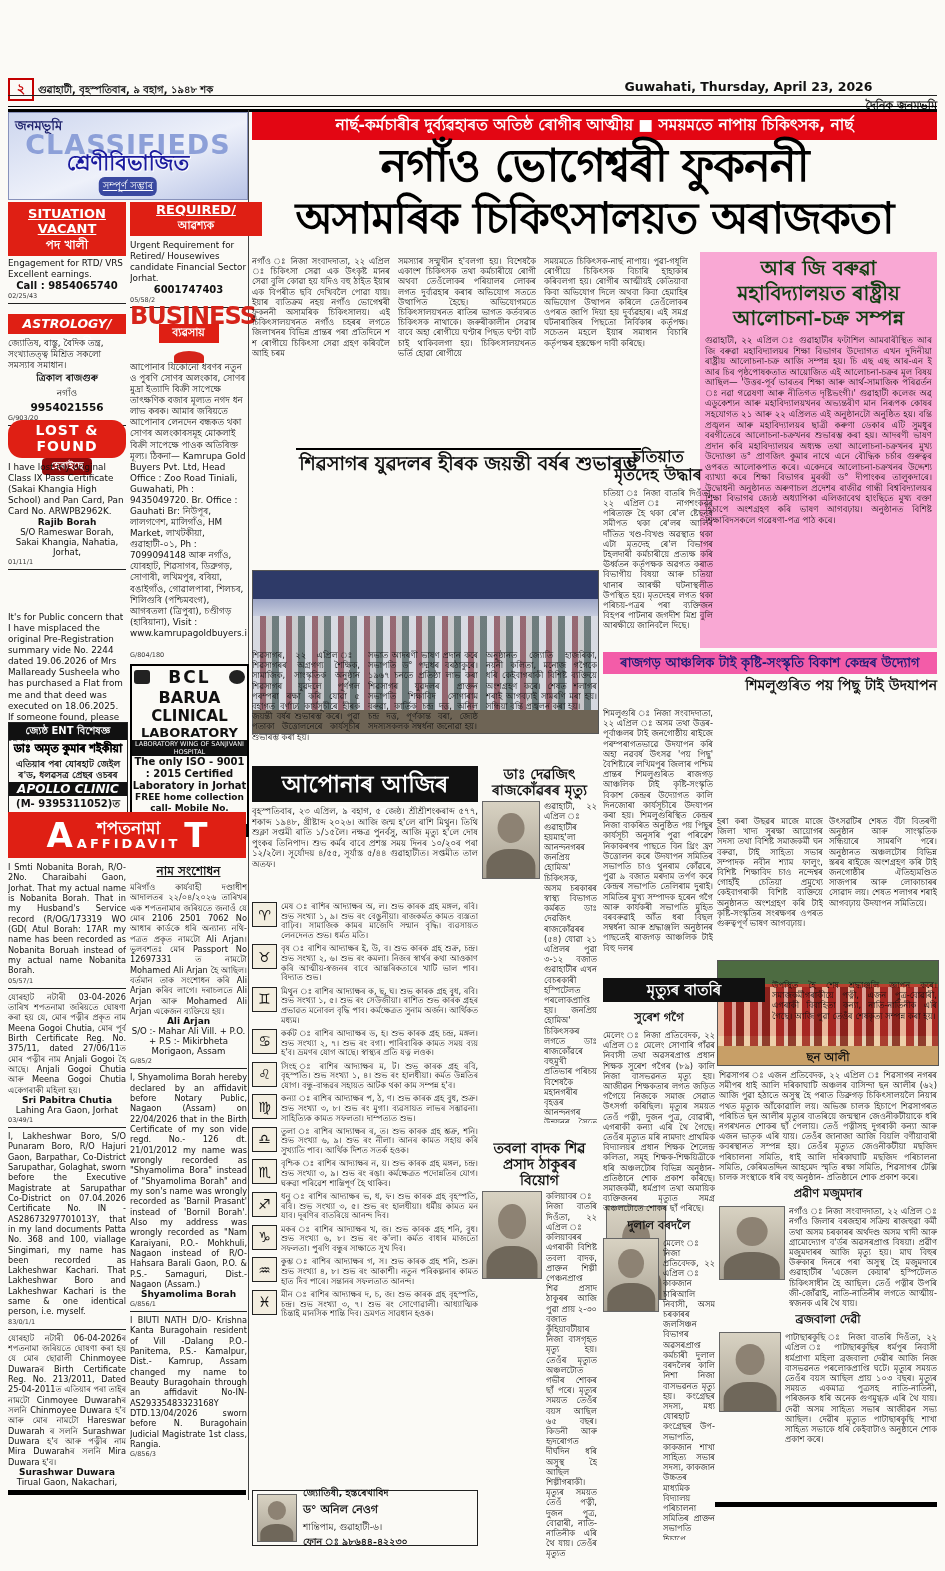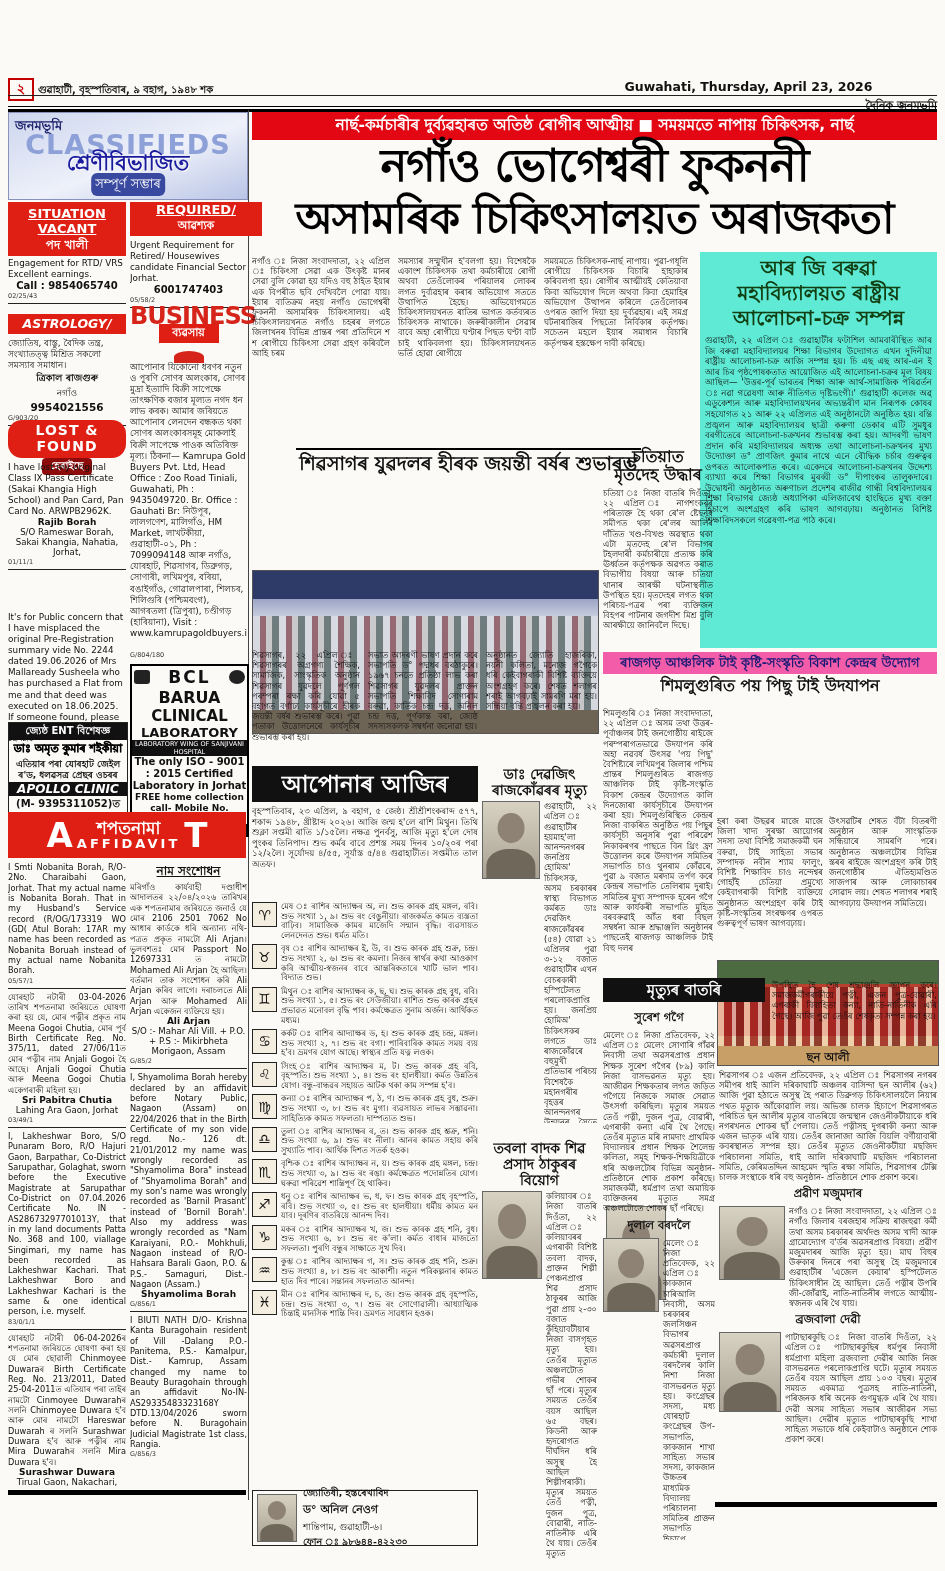--- a/index.html
+++ b/index.html
@@ -24,21 +24,21 @@
   .sep{border-top:1px solid #222;margin:3px 0;}
   .sig{font-weight:bold;text-align:center;font-size:9px;}
   .addr{text-align:center;font-size:8.6px;}
   .logoCls{background:linear-gradient(160deg,#cdd6ee 0%,#eef1fa 55%,#b9c4e6 100%);
            border:1px solid #8892bb;position:relative;overflow:hidden;}
   
   .col-body{font-size:8.3px;line-height:1.23;overflow:hidden;}
   .kicker{background:#e30613;color:#fff;font-weight:900;font-size:15.5px;
           display:flex;align-items:center;justify-content:center;}
   .headline{font-weight:900;color:#000;text-align:center;letter-spacing:-1px;}
-  .yellow{background:#5eead4;}
+  .yellow{background:#f9a8d4;}
   .yhead{color:#123f12;font-weight:900;font-size:20px;line-height:1.25;text-align:center;}
   .pink{background:#f35ca8;color:#1b1b77;font-weight:900;font-size:13px;
         display:flex;align-items:center;justify-content:center;}
   .subhead{font-weight:900;text-align:center;line-height:1.15;}
   .obit-name{font-weight:900;text-align:center;font-size:11.5px;margin:3px 0 2px;}
   
   .photo{border:1px solid #555;position:relative;overflow:hidden;}
   .photo-group{background:linear-gradient(180deg,#2e3a68 0%,#2e3a68 17%,#9aa3c4 17%,#c7cdde 28%,#98a0b6 28%,#8d95a9 100%);}
   .crowd{position:absolute;left:0;right:0;top:28%;bottom:0;
          background:repeating-linear-gradient(90deg,rgba(250,250,250,.65) 0 7px,rgba(150,60,60,.55) 7px 13px,rgba(235,230,220,.6) 13px 19px,rgba(70,90,70,.5) 19px 26px);}
@@ -71,21 +71,21 @@
   <div class="abs b" style="left:38px;top:82px;font-size:10px;">গুৱাহাটী, বৃহস্পতিবাৰ, ৯ বহাগ, ১৯৪৮ শক</div>
   <div class="abs b" style="left:560px;top:79px;width:377px;font-size:12.5px;text-align:center;">Guwahati, Thursday, April 23, 2026</div>
   <div class="abs dline" style="left:8px;top:95px;width:929px;height:0;"></div>
   <div class="abs b" style="left:600px;top:97px;width:337px;font-size:11px;text-align:right;">দৈনিক জনমভূমি</div>
   <div class="abs dbl" style="left:8px;top:106px;width:929px;"></div>
 
   <div class="abs logoCls" style="left:8px;top:112px;width:238px;height:86px;">
     <div style="position:absolute;left:6px;top:3px;font-size:13px;font-weight:900;color:#20246e;">জনমভূমি</div>
     <div style="position:absolute;left:0;top:16px;width:100%;text-align:center;font-size:27px;font-weight:900;color:#8da0d8;letter-spacing:1px;">CLASSIFIEDS</div>
     <div style="position:absolute;left:0;top:34px;width:100%;text-align:center;font-size:21px;font-weight:900;color:#1b1b9e;text-shadow:1px 1px 0 #fff;">শ্ৰেণীবিভাজিত</div>
-    <div style="position:absolute;left:50%;bottom:3px;transform:translateX(-50%);background:#3a49a0;color:#fff;font-size:13px;padding:1px 4px;border-radius:6px;">সম্পূৰ্ণ সম্ভাৰ</div>
+    <div style="position:absolute;left:50%;bottom:3px;transform:translateX(-50%);background:#3a49a0;color:#fff;font-size:10px;padding:1px 4px;border-radius:6px;text-decoration:underline;">সম্পূৰ্ণ সম্ভাৰ</div>
   </div>
 
   <div class="abs vrule" style="left:248px;top:110px;width:1px;height:1390px;"></div>
 
   <div class="abs redbox ctr" style="left:8px;top:202px;width:118px;height:50px;padding-top:4px;">
     <div class="bb" style="font-size:13px;text-decoration:underline;">SITUATION VACANT</div>
     <div class="bb" style="font-size:12px;">পদ খালী</div>
   </div>
   <div class="abs" style="left:8px;top:258px;width:118px;">
     <div class="cls-body">Engagement for RTD/ VRS Excellent earnings.</div>
@@ -225,21 +225,21 @@
   <div class="abs col-body just ovh" style="left:368px;top:650px;width:110px;height:112px;">সভাত আদৰণী ভাষণ প্ৰদান কৰে সভাপতি ড° পদ্মধৰ বৰঠাকুৰে। ১৯৬৭ চনতে প্ৰতিষ্ঠা লাভ কৰা শিৱসাগৰ যুৱদলৰ প্ৰাক্তন সভাপতি শিক্ষাবিদ সোণাৰাম বৰুৱা, কাৰ্তিক চন্দ্ৰ দত্ত, অনিল চন্দ্ৰ দত্ত, পূৰ্ণকান্ত বৰা, জ্যেষ্ঠ সদস্যসকলক সম্বৰ্ধনা জনোৱা হয়।</div>
   <div class="abs col-body just ovh" style="left:486px;top:650px;width:111px;height:112px;">অনুষ্ঠানত জ্যোতি হাজৰিকা, নয়নী কলিতা, মনোজ গগৈকে ধৰি কেইবাগৰাকী বিশিষ্ট ব্যক্তিয়ে অংশগ্ৰহণ কৰে। শেষত শলাগৰ শৰাই আগবঢ়াই সামৰণি মৰা হয়। সন্ধিয়া বন্তি প্ৰজ্বলন কৰা হয়।</div>
 
   <div class="abs" style="left:603px;top:448px;width:110px;">
     <div class="subhead" style="font-size:16px;">চতিয়াত</div>
     <div class="subhead" style="font-size:16px;">মৃতদেহ উদ্ধাৰ</div>
     <div class="col-body just ovh" style="height:158px;margin-top:3px;">চতিয়া ঃ নিজা বাতৰি দিওঁতা, ২২ এপ্ৰিল ঃ নাগশংকৰৰ পৰিত্যক্ত হৈ থকা ৰে'ল ষ্টেছনৰ সমীপত থকা ৰে'লৰ আলিৰ দাঁতিত খণ্ড-বিখণ্ড অৱস্থাত থকা এটা মৃতদেহ ৰে'ল বিভাগৰ টহলদাৰী কৰ্মচাৰীয়ে প্ৰত্যক্ষ কৰি ঊৰ্ধ্বতন কৰ্তৃপক্ষক অৱগত কৰাত বিভাগীয় বিষয়া আৰু চতিয়া থানাৰ আৰক্ষী ঘটনাস্থলীত উপস্থিত হয়। মৃতদেহৰ লগত থকা পৰিচয়-পত্ৰৰ পৰা ব্যক্তিজন বিহপৰ পাটনাৰ জগদীশ মিশ্ৰ বুলি আৰক্ষীয়ে জানিবলৈ দিছে।</div>
   </div>
 
   <div class="abs pink" style="left:603px;top:652px;width:334px;height:22px;">ৰাজগড় আঞ্চলিক টাই কৃষ্টি-সংস্কৃতি বিকাশ কেন্দ্ৰৰ উদ্যোগ</div>
-  <div class="abs subhead" style="left:603px;top:677px;width:334px;font-size:16px;">শিমলুগুৰিত পয় পিছু টাই উদযাপন</div>
+  <div class="abs subhead" style="left:603px;top:677px;width:334px;font-size:14px;text-align:right;">শিমলুগুৰিত পয় পিছু টাই উদযাপন</div>
   <div class="abs photo photo-drummers" style="left:717px;top:708px;width:220px;height:104px;">
     <div class="drumrow"></div>
   </div>
   <div class="abs col-body just ovh" style="left:603px;top:708px;width:110px;height:266px;">শিমলুগুৰি ঃ নিজা সংবাদদাতা, ২২ এপ্ৰিল ঃ অসম তথা উত্তৰ-পূৰ্বাঞ্চলৰ টাই জনগোষ্ঠীয় ৰাইজে পৰম্পৰাগতভাৱে উদযাপন কৰি অহা নৱবৰ্ষ উৎসৱ 'পয় পিছু' বৈশিষ্ট্যৰে লখিমপুৰ জিলাৰ পশ্চিম প্ৰান্তৰ শিমলুগুৰিত ৰাজগড় আঞ্চলিক টাই কৃষ্টি-সংস্কৃতি বিকাশ কেন্দ্ৰৰ উদ্যোগত কালি দিনজোৰা কাৰ্যসূচীৰে উদযাপন কৰা হয়। শিমলুগুৰিস্থিত কেন্দ্ৰৰ নিজা বাকৰিত অনুষ্ঠিত পয় পিছুৰ কাৰ্যসূচী অনুসৰি পুৱা পৰিৱেশ নিকাকৰণৰ পাছতে বিন থ্ৰিং ফ্ৰা উত্তোলন কৰে উদযাপন সমিতিৰ সভাপতি চাও থুনৰাম কোঁৱৰে, পুৱা ৯ বজাত মৰদাম তৰ্পণ কৰে কেন্দ্ৰৰ সভাপতি তেলিৰাম দুৰাই। সমিতিৰ মুখ্য সম্পাদক হৰেন গগৈ আৰু কাৰ্যকৰী সভাপতি মুহিত বৰবৰুৱাই আঁত ধৰা বিছল সম্বৰ্ধনা আৰু শ্ৰদ্ধাঞ্জলি অনুষ্ঠানৰ পাছতেই ৰাজগড় আঞ্চলিক টাই বিহু দলৰ</div>
   <div class="abs col-body just ovh" style="left:717px;top:816px;width:106px;height:158px;">হৰা কৰা উছৱৰ মাজে মাজে জিলা খাদ্য সুৰক্ষা আয়োগৰ সদস্য তথা বিশিষ্ট সমাজকৰ্মী ঘন বৰুৱা, টাই সাহিত্য সভাৰ সম্পাদক নবীন শ্যাম ফালুং, বিশিষ্ট শিক্ষাবিদ চাও নন্দেশ্বৰ গোহাঁই চেতিয়া প্ৰমুখ্যে কেইবাগৰাকী বিশিষ্ট ব্যক্তিয়ে অনুষ্ঠানত অংশগ্ৰহণ কৰি টাই কৃষ্টি-সংস্কৃতিৰ সংৰক্ষণৰ ওপৰত গুৰুত্বপূৰ্ণ ভাষণ আগবঢ়ায়।</div>
   <div class="abs col-body just ovh" style="left:829px;top:816px;width:108px;height:158px;">উৎসৱটিৰ শেষত বঁটা বিতৰণী অনুষ্ঠান আৰু সাংস্কৃতিক সন্ধিয়াৰে সামৰণি পৰে। অনুষ্ঠানত অঞ্চলটোৰ বিভিন্ন স্তৰৰ ৰাইজে অংশগ্ৰহণ কৰি টাই জনগোষ্ঠীৰ ঐতিহ্যমণ্ডিত সাজপাৰ আৰু লোকাচাৰৰ সোৱাদ লয়। শেষত শলাগৰ শৰাই আগবঢ়ায় উদযাপন সমিতিয়ে।</div>
 
   <div class="abs portrait" style="left:606px;top:848px;width:58px;height:92px;box-shadow:0 0 0 3px #fbfaf6;"></div>
 
   <div class="abs blkbox bb ctr" style="left:603px;top:978px;width:162px;height:24px;font-size:15px;line-height:24px;">মৃত্যুৰ বাতৰি</div>

